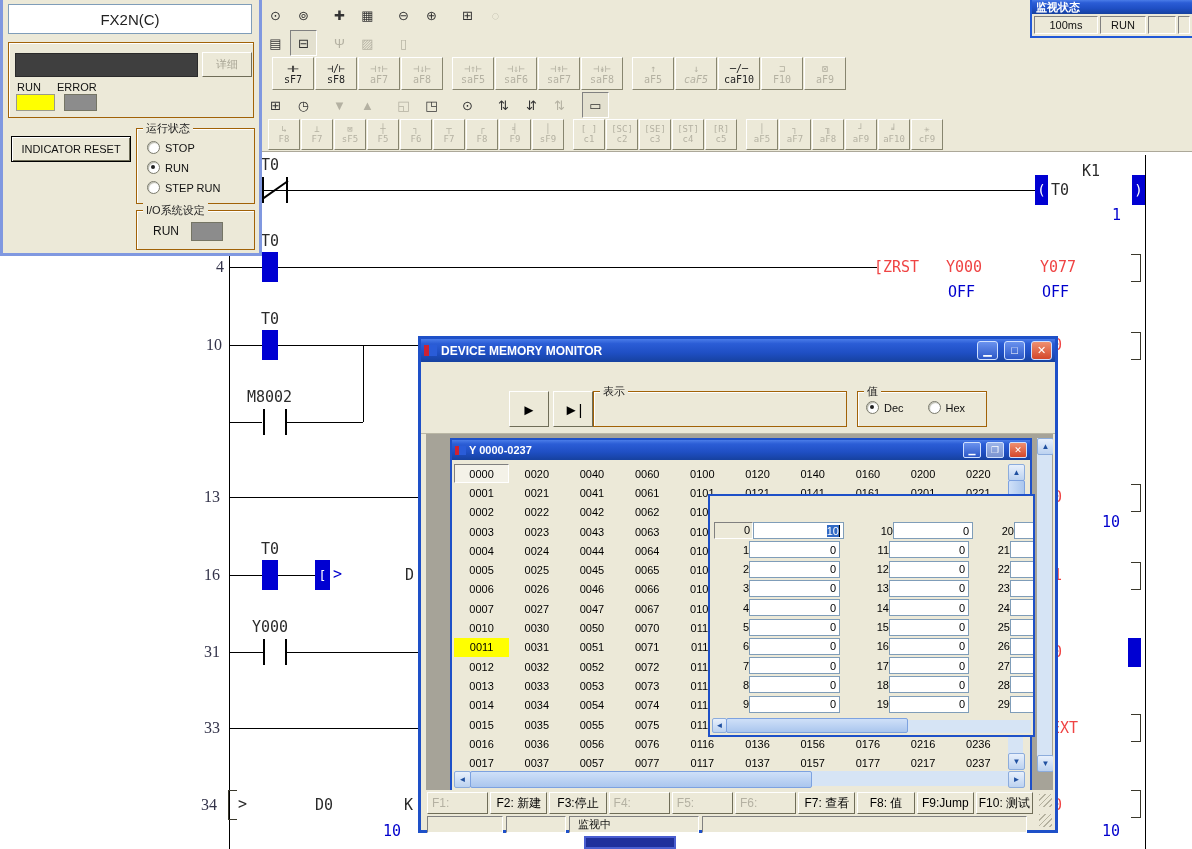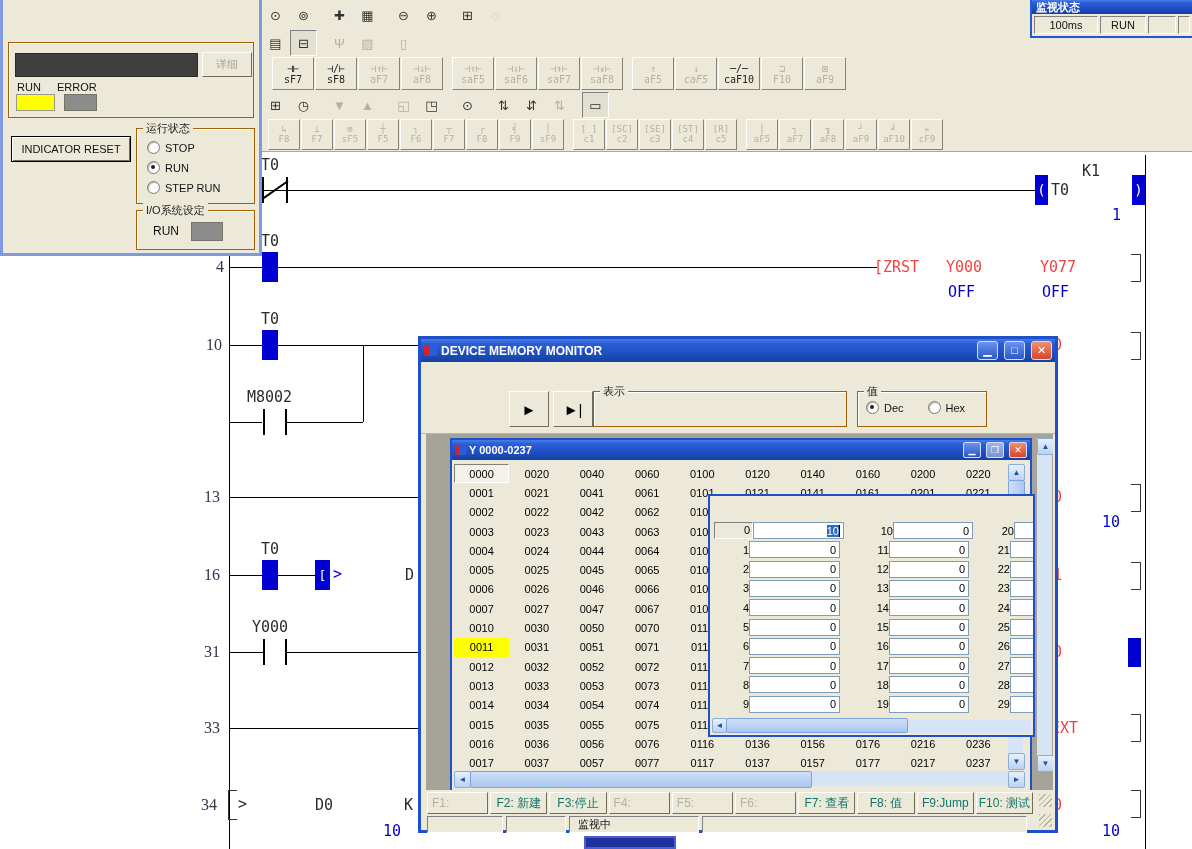--- a/index.html
+++ b/index.html
@@ -74,21 +74,21 @@
   #dmm-title{position:absolute;left:0;top:0;right:0;height:23px;padding:0 3px;font-size:12px;gap:4px;}
   #dmm-menu{position:absolute;left:0;top:23px;right:0;height:21px;border-bottom:1px solid #b9b6a5;
             display:flex;align-items:center;gap:0;padding-left:6px;background:#ece9d8;}
   .mitem{font-size:12px;color:#111;padding:2px 9px;}
   #dmm-tools{position:absolute;left:0;top:44px;right:0;height:50px;background:#ece9d8;border-bottom:1px solid #b9b6a5;}
   .playbtn{position:absolute;width:38px;height:34px;top:8px;display:flex;align-items:center;justify-content:center;
            font-size:15px;color:#000;}
   #dmm-client{position:absolute;left:5px;top:95px;width:627px;height:356px;background:#a6a398;overflow:hidden;}
   
   #fkeys{position:absolute;left:6px;top:453px;width:606px;height:22px;display:flex;gap:2px;}
-  .fkey{flex:1;display:flex;align-items:center;justify-content:center;font-size:12px;color:#0f766e;white-space:nowrap;overflow:hidden;}
+  .fkey{flex:1;display:flex;align-items:center;justify-content:center;font-size:12px;color:#000000;white-space:nowrap;overflow:hidden;}
   .fkey.dis{color:#b4b1a2;justify-content:flex-start;padding-left:4px;}
   #dmm-status{position:absolute;left:6px;top:477px;width:600px;height:15px;display:flex;gap:3px;}
   .scell{height:15px;font-size:11px;display:flex;align-items:center;padding-left:8px;color:#111;}
   .grip{position:absolute;width:13px;height:13px;
         background:repeating-linear-gradient(135deg,#b5b29f 0 1px,transparent 1px 4px);}
   
   .child{position:absolute;box-sizing:border-box;border:2px solid #1e50c8;background:#ece9d8;}
   .child-title{height:20px;font-size:11px;padding:0 3px;gap:3px;}
   .ctl-sm{width:16px;height:14px;border:1px solid #cfe0ff;border-radius:2px;color:#fff;font-size:9px;
           display:flex;align-items:center;justify-content:center;margin-left:2px;line-height:1;}
@@ -727,20 +727,21 @@
       <div class="scell sunken" style="width:66px;"></div>
       <div class="scell sunken" style="width:50px;"></div>
       <div class="scell sunken" style="width:120px;">监视中</div>
       <div class="scell sunken" style="flex:1;"></div>
     </div>
     <div class="grip" style="right:3px;bottom:3px;"></div>
     <div class="grip" style="right:3px;top:455px;"></div>
   </div>
 
   <div id="fx2n">
+    <div id="fx2n-title">FX2N(C)</div>
     <div class="groupbox" style="left:5px;top:42px;width:244px;height:74px;">
       <div class="abs" style="left:6px;top:10px;width:181px;height:22px;background:#3f3f3f;border:1px solid #2a2a2a;"></div>
       <div class="abs raised" style="left:193px;top:9px;width:48px;height:23px;display:flex;align-items:center;justify-content:center;font-size:11px;color:#a8a595;">详细</div>
       <span class="abs" style="left:8px;top:38px;font-size:11px;color:#111;">RUN</span>
       <span class="abs" style="left:48px;top:38px;font-size:11px;color:#111;">ERROR</span>
       <div class="abs" style="left:7px;top:51px;width:37px;height:15px;background:#ffff00;border:1px solid #9a9a8a;"></div>
       <div class="abs" style="left:55px;top:51px;width:31px;height:15px;background:#8c8c8c;border:1px solid #757565;"></div>
     </div>
     <div id="ind-reset">INDICATOR RESET</div>
     <div class="groupbox" style="left:133px;top:128px;width:117px;height:74px;">

